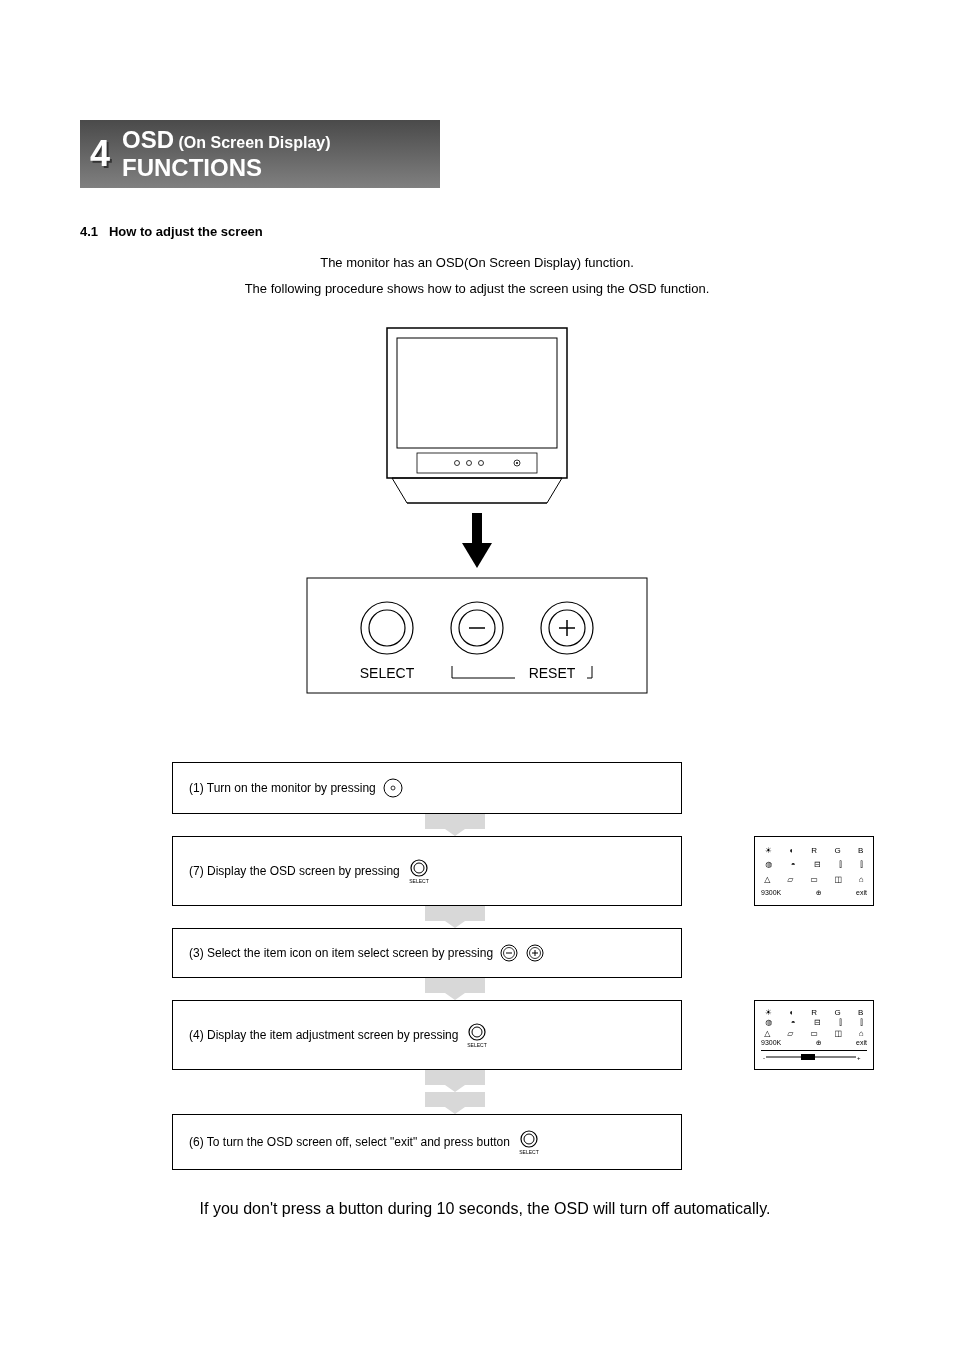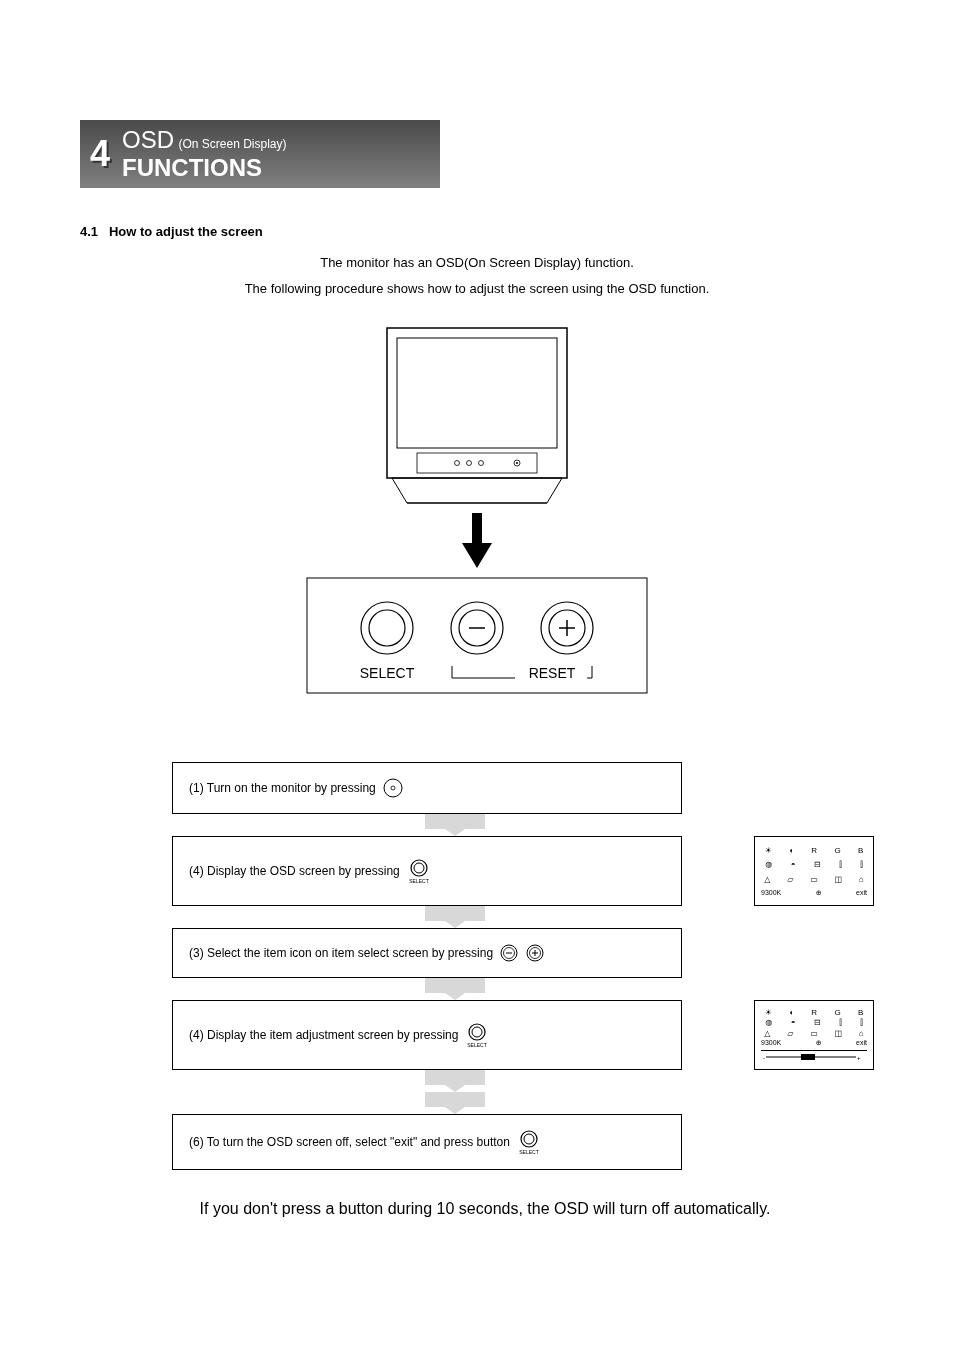--- a/index.html
+++ b/index.html
@@ -31,27 +31,27 @@
       font-weight: bold;
       color: white;
       text-shadow: 2px 2px 0 #333;
       font-family: Arial, sans-serif;
     }
     .header-text {
       color: white;
     }
     .osd-title {
       font-size: 24px;
-      font-weight: normal;
+      font-weight: bold;
       display: inline;
       margin-top: 48px;
     }
     .osd-sub {
-      font-size: 12px;
-      font-weight: normal;
+      font-size: 16px;
+      font-weight: bold;
       display: inline;
     }
     .functions {
       font-size: 24px;
       font-weight: bold;
       display: block;
     }
     .section-heading {
       font-weight: bold;
       font-size: 13px;
@@ -206,21 +206,21 @@
   </div>
   <div class="connector">
     <svg width="60" height="22">
         <rect x="0" y="0" width="60" height="15" fill="#d8d8d8"></rect>
         <polygon points="20,15 40,15 30,22" fill="#d8d8d8"></polygon>
       </svg>
   </div>
 
   <div class="step-row">
     <div class="step-box">
-      <span>(4) Display the OSD screen by pressing</span>
+      <span>(7) Display the OSD screen by pressing</span>
       <span>
         <svg width="26" height="26">
             <circle cx="13" cy="10" r="8" fill="none" stroke="#000" stroke-width="1.2"></circle>
             <circle cx="13" cy="10" r="5" fill="none" stroke="#000" stroke-width="1"></circle>
             <text x="13" y="25" font-size="5" text-anchor="middle">SELECT</text>
           </svg>
       </span>
     </div>
     <div class="osd-preview">
       <div class="osd-icon-row">

